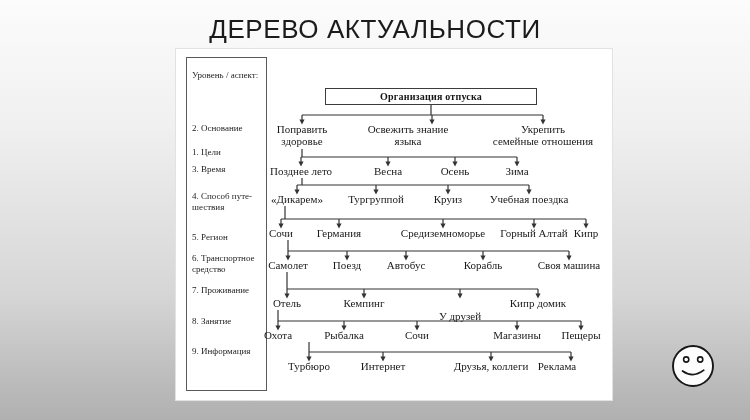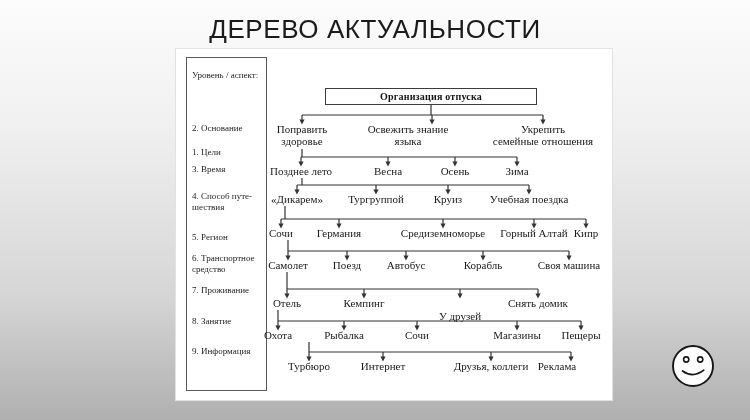--- a/index.html
+++ b/index.html
@@ -173,21 +173,21 @@
       <div class="node" style="left: 534px; top: 228px;">Горный Алтай</div>
       <div class="node" style="left: 586px; top: 228px;">Кипр</div>
       <div class="node" style="left: 288px; top: 260px;">Самолет</div>
       <div class="node" style="left: 347px; top: 260px;">Поезд</div>
       <div class="node" style="left: 406px; top: 260px;">Автобус</div>
       <div class="node" style="left: 483px; top: 260px;">Корабль</div>
       <div class="node" style="left: 569px; top: 260px;">Своя машина</div>
       <div class="node" style="left: 287px; top: 298px;">Отель</div>
       <div class="node" style="left: 364px; top: 298px;">Кемпинг</div>
       <div class="node" style="left: 460px; top: 311px;">У друзей</div>
-      <div class="node" style="left: 538px; top: 298px;">Снять домик</div>
+      <div class="node" style="left: 538px; top: 298px;">Кипр домик</div>
       <div class="node" style="left: 278px; top: 330px;">Охота</div>
       <div class="node" style="left: 344px; top: 330px;">Рыбалка</div>
       <div class="node" style="left: 417px; top: 330px;">Сочи</div>
       <div class="node" style="left: 517px; top: 330px;">Магазины</div>
       <div class="node" style="left: 581px; top: 330px;">Пещеры</div>
       <div class="node" style="left: 309px; top: 361px;">Турбюро</div>
       <div class="node" style="left: 383px; top: 361px;">Интернет</div>
       <div class="node" style="left: 491px; top: 361px;">Друзья, коллеги</div>
       <div class="node" style="left: 557px; top: 361px;">Реклама</div>
     </div>

